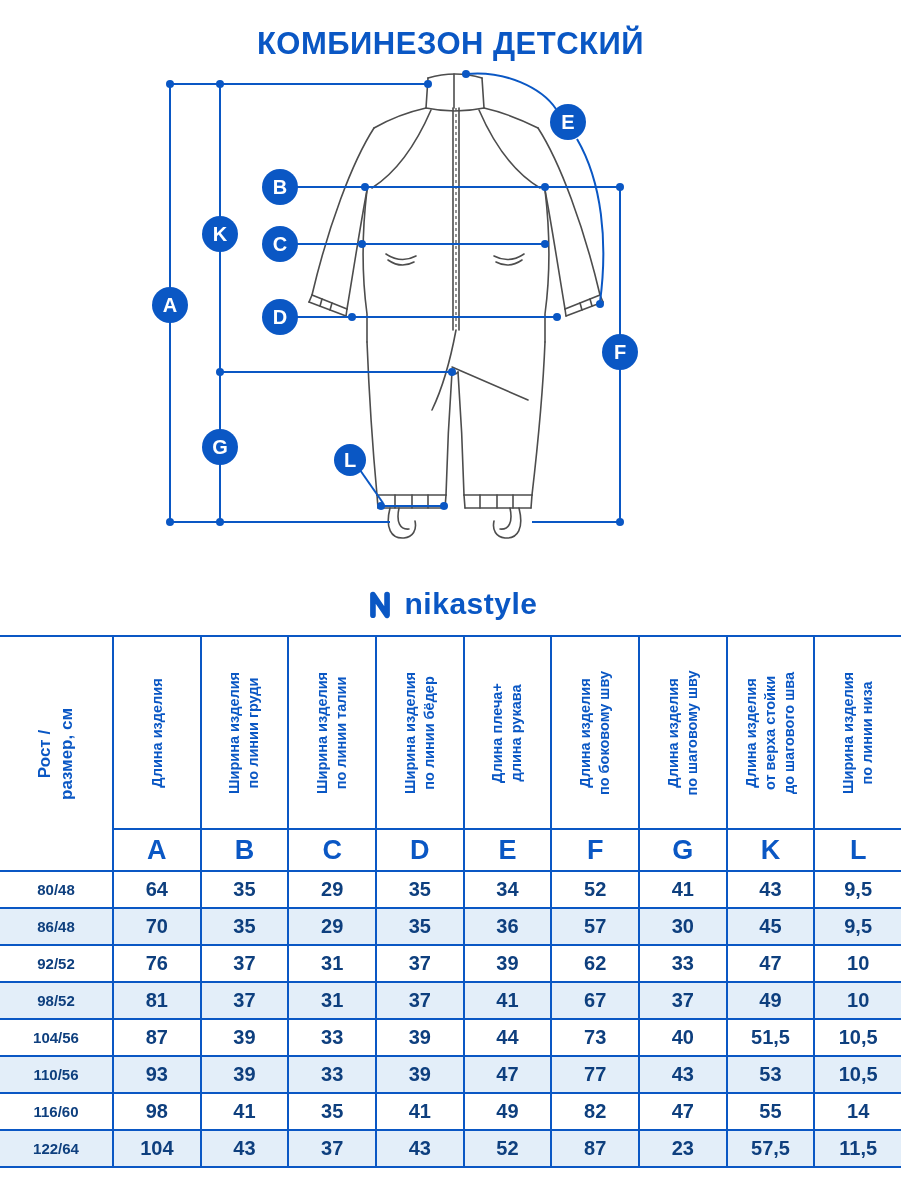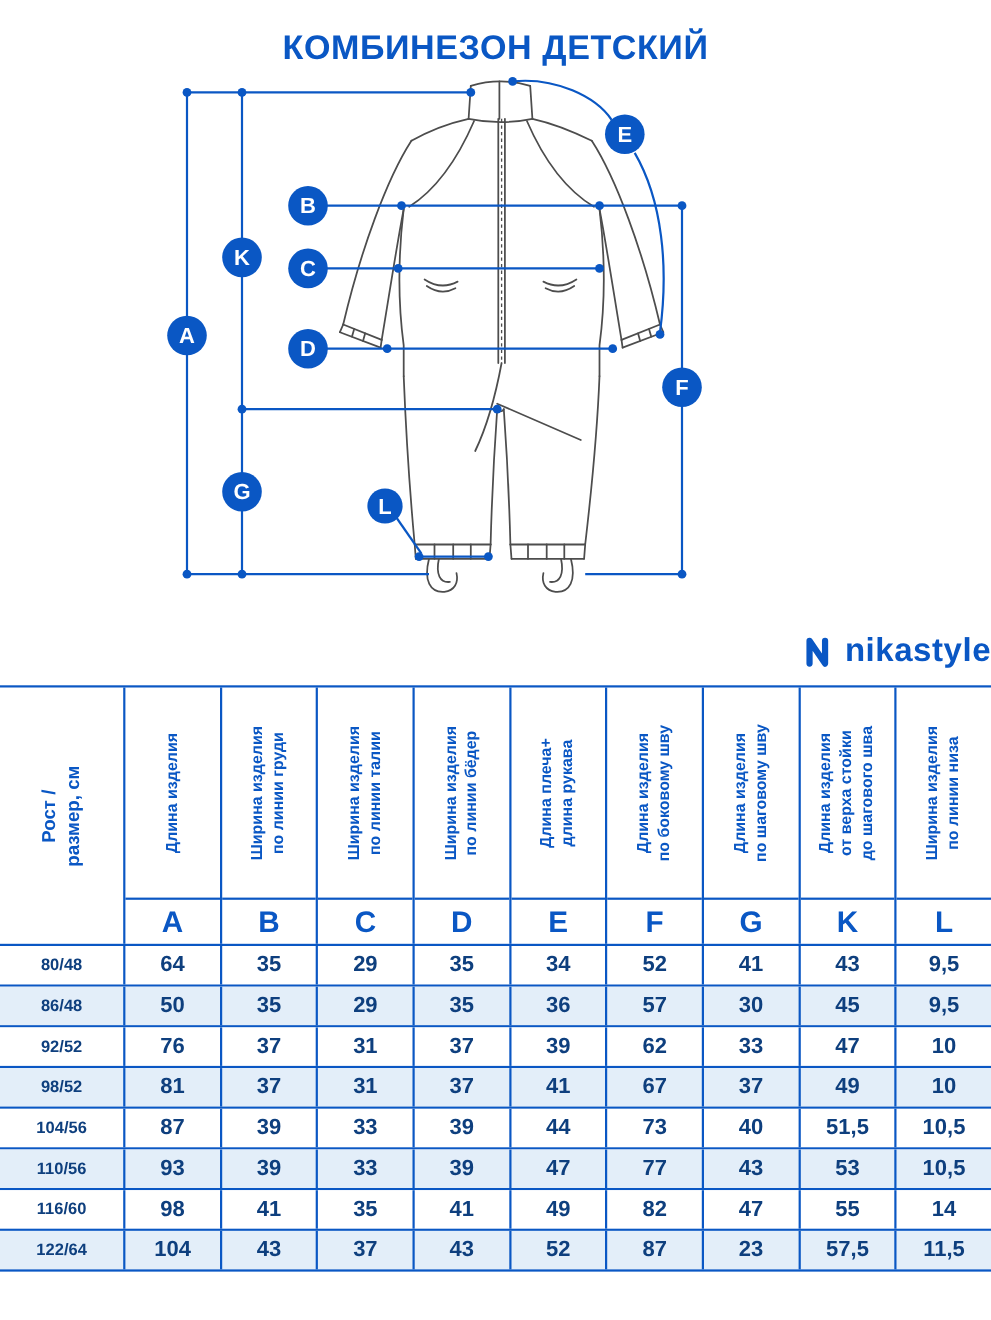--- a/index.html
+++ b/index.html
@@ -32,22 +32,22 @@
   .garment-dash{stroke:#4d4d4d;stroke-width:1.2;fill:none;stroke-dasharray:3 3;}
   .meas{stroke:var(--accent);stroke-width:2;fill:none;}
   .dot{fill:var(--accent);stroke:none;}
   .mcircle{fill:var(--accent);stroke:none;}
   svg text.mletter{
     font-family:"Liberation Sans", sans-serif;
     font-weight:bold;font-size:20px;fill:#ffffff;text-anchor:middle;
   }
 
   .brandrow{
-    margin-top:8px;
-    display:flex;align-items:center;justify-content:flex-end;gap:9px;
+    margin-top:20px;
+    display:flex;align-items:center;justify-content:center;gap:9px;
   }
   .brandtext{font-size:30px;font-weight:bold;color:var(--accent);letter-spacing:0.5px;}
 
   .size-table{margin-top:14px;width:901px;color:var(--navy);}
   #table-header{
     display:grid;grid-template-columns:var(--cols);
     height:237px;
     border-top:2px solid var(--accent);
     border-bottom:2px solid var(--accent);
     background:#fff;
@@ -331,21 +331,21 @@
           <div class="cell">29</div>
           <div class="cell">35</div>
           <div class="cell">34</div>
           <div class="cell">52</div>
           <div class="cell">41</div>
           <div class="cell">43</div>
           <div class="cell">9,5</div>
         </div>
         <div class="trow alt">
           <div class="cell size">86/48</div>
-          <div class="cell">50</div>
+          <div class="cell">70</div>
           <div class="cell">35</div>
           <div class="cell">29</div>
           <div class="cell">35</div>
           <div class="cell">36</div>
           <div class="cell">57</div>
           <div class="cell">30</div>
           <div class="cell">45</div>
           <div class="cell">9,5</div>
         </div>
         <div class="trow">

